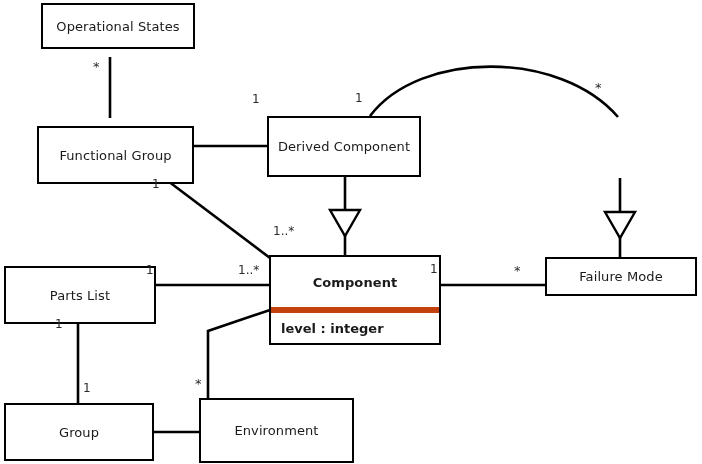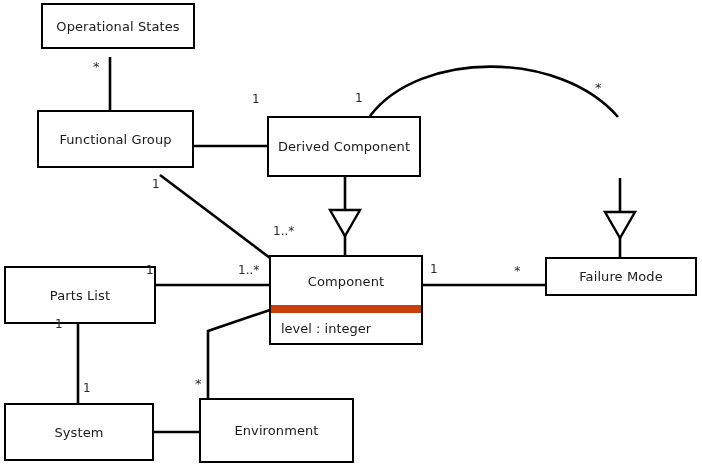--- a/index.html
+++ b/index.html
@@ -36,21 +36,21 @@
     display: flex;
     align-items: center;
     justify-content: center;
     font-size: 13px;
     color: #1a1a1a;
     letter-spacing: 0.1px;
     padding: 0 4px;
     white-space: nowrap;
   }
   .uml-attr-compartment {
-    border-top: 8px solid #c2410c;
+    border-top: 6px solid #c2410c;
     display: flex;
     align-items: center;
     justify-content: flex-start;
     font-size: 13px;
     color: #1a1a1a;
     padding: 0 10px;
     white-space: nowrap;
   }
   .mult-label {
     position: absolute;
@@ -100,44 +100,44 @@
     <g stroke="#000000" stroke-width="2.4" fill="#ffffff" stroke-linejoin="miter">
       <polygon points="330,210 360,210 345,236"></polygon>
       <polygon points="605,212 635,212 620,238"></polygon>
     </g>
   </svg>
 
   <div class="uml-class" style="left:41px; top:3px; width:154px; height:46px;">
     <div class="uml-name-compartment">Operational States</div>
   </div>
 
-  <div class="uml-class" style="left:37px; top:110px; width:157px; height:58px;">
+  <div class="uml-class" style="left:37px; top:126px; width:157px; height:58px;">
     <div class="uml-name-compartment">Functional Group</div>
   </div>
 
   <div class="uml-class" style="left:267px; top:116px; width:154px; height:61px;">
     <div class="uml-name-compartment">Derived Component</div>
   </div>
 
 
   <div class="uml-class" style="left:4px; top:266px; width:152px; height:58px;">
     <div class="uml-name-compartment">Parts List</div>
   </div>
 
-  <div class="uml-class" style="left:269px; top:255px; width:154px; height:90px;">
+  <div class="uml-class" style="left:269px; top:255px; width:172px; height:90px;font-weight:bold;">
     <div class="uml-name-compartment">Component</div>
     <div class="uml-attr-compartment" style="height:30px;">level : integer</div>
   </div>
 
   <div class="uml-class" style="left:545px; top:257px; width:152px; height:39px;">
     <div class="uml-name-compartment">Failure Mode</div>
   </div>
 
   <div class="uml-class" style="left:4px; top:403px; width:150px; height:58px;">
-    <div class="uml-name-compartment">System</div>
+    <div class="uml-name-compartment">Group</div>
   </div>
 
   <div class="uml-class" style="left:199px; top:398px; width:155px; height:65px;">
     <div class="uml-name-compartment">Environment</div>
   </div>
 
   <span class="mult-label star" style="left:93px; top:60px;">*</span>
 
   <span class="mult-label" style="left:252px; top:93px;">1</span>
 

